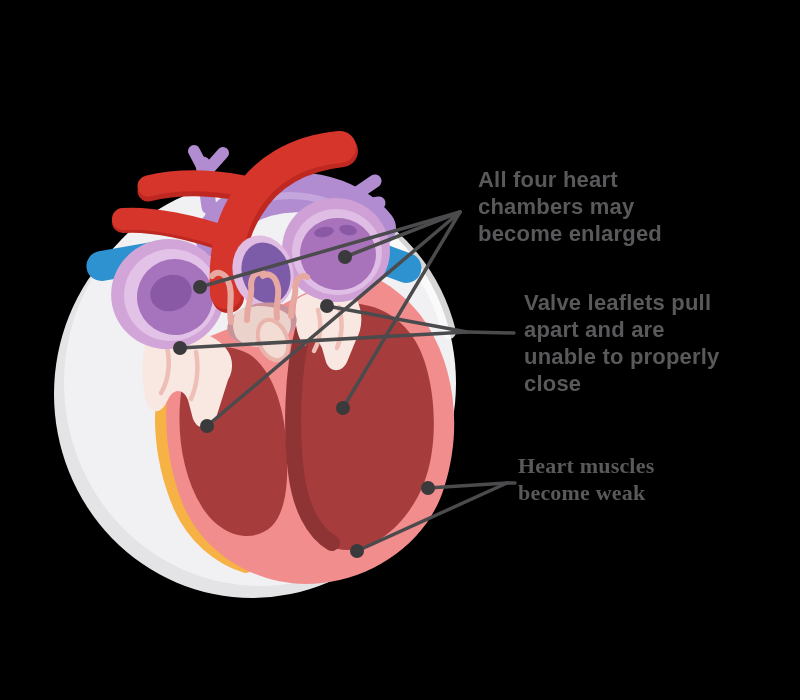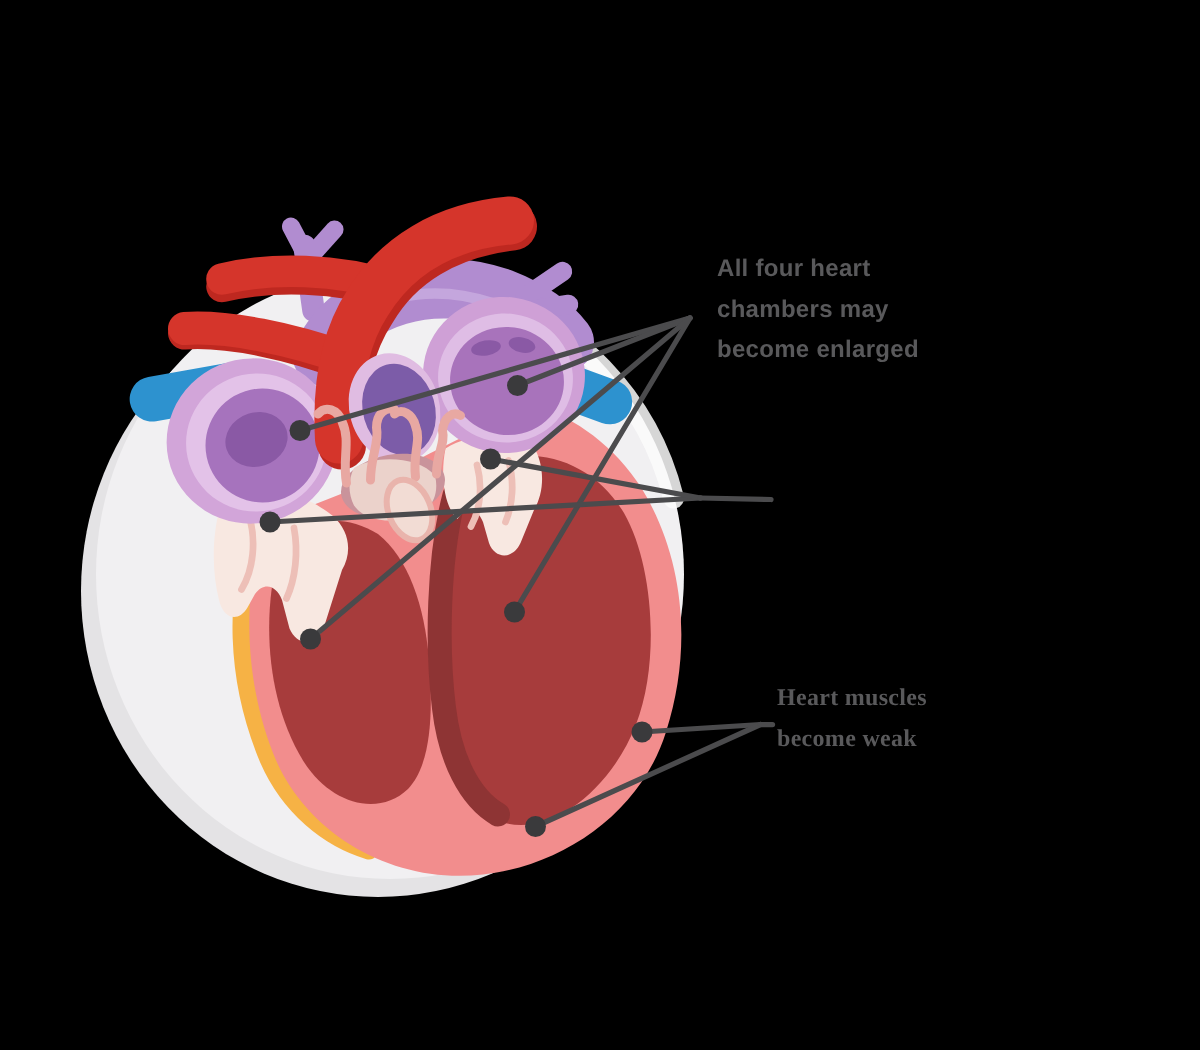--- a/index.html
+++ b/index.html
@@ -12,21 +12,21 @@
   .stage{
     position:relative;width:800px;height:700px;overflow:hidden;
     background:var(--page-bg);
     font-family:"Liberation Sans", sans-serif;
   }
   .stage svg{position:absolute;left:0;top:0;}
   .annotation{
     position:absolute;
     color:var(--label-text);
     font-weight:700;
-    font-size:16px;
+    font-size:22px;
     line-height:27px;
     letter-spacing:0.2px;
     white-space:pre-line;
   }
   .ann-1{left:478px;top:166px;}
   .ann-2{left:524px;top:289px;}
   .ann-3{left:518px;top:452px;font-family:Liberation Serif, serif;}
 </style>
 </head>
 <body>
@@ -150,16 +150,20 @@
       <circle cx="180" cy="348" r="7"></circle>
       <circle cx="327" cy="306" r="7"></circle>
       <circle cx="428" cy="488" r="7"></circle>
       <circle cx="357" cy="551" r="7"></circle>
     </g>
   </svg>
 
   <div class="annotation ann-1">All four heart
 chambers may
 become enlarged</div>
+  <div class="annotation ann-2">Valve leaflets pull
+apart and are
+unable to properly
+close</div>
   <div class="annotation ann-3">Heart muscles
 become weak</div>
 
 </div>
 
 </body></html>

